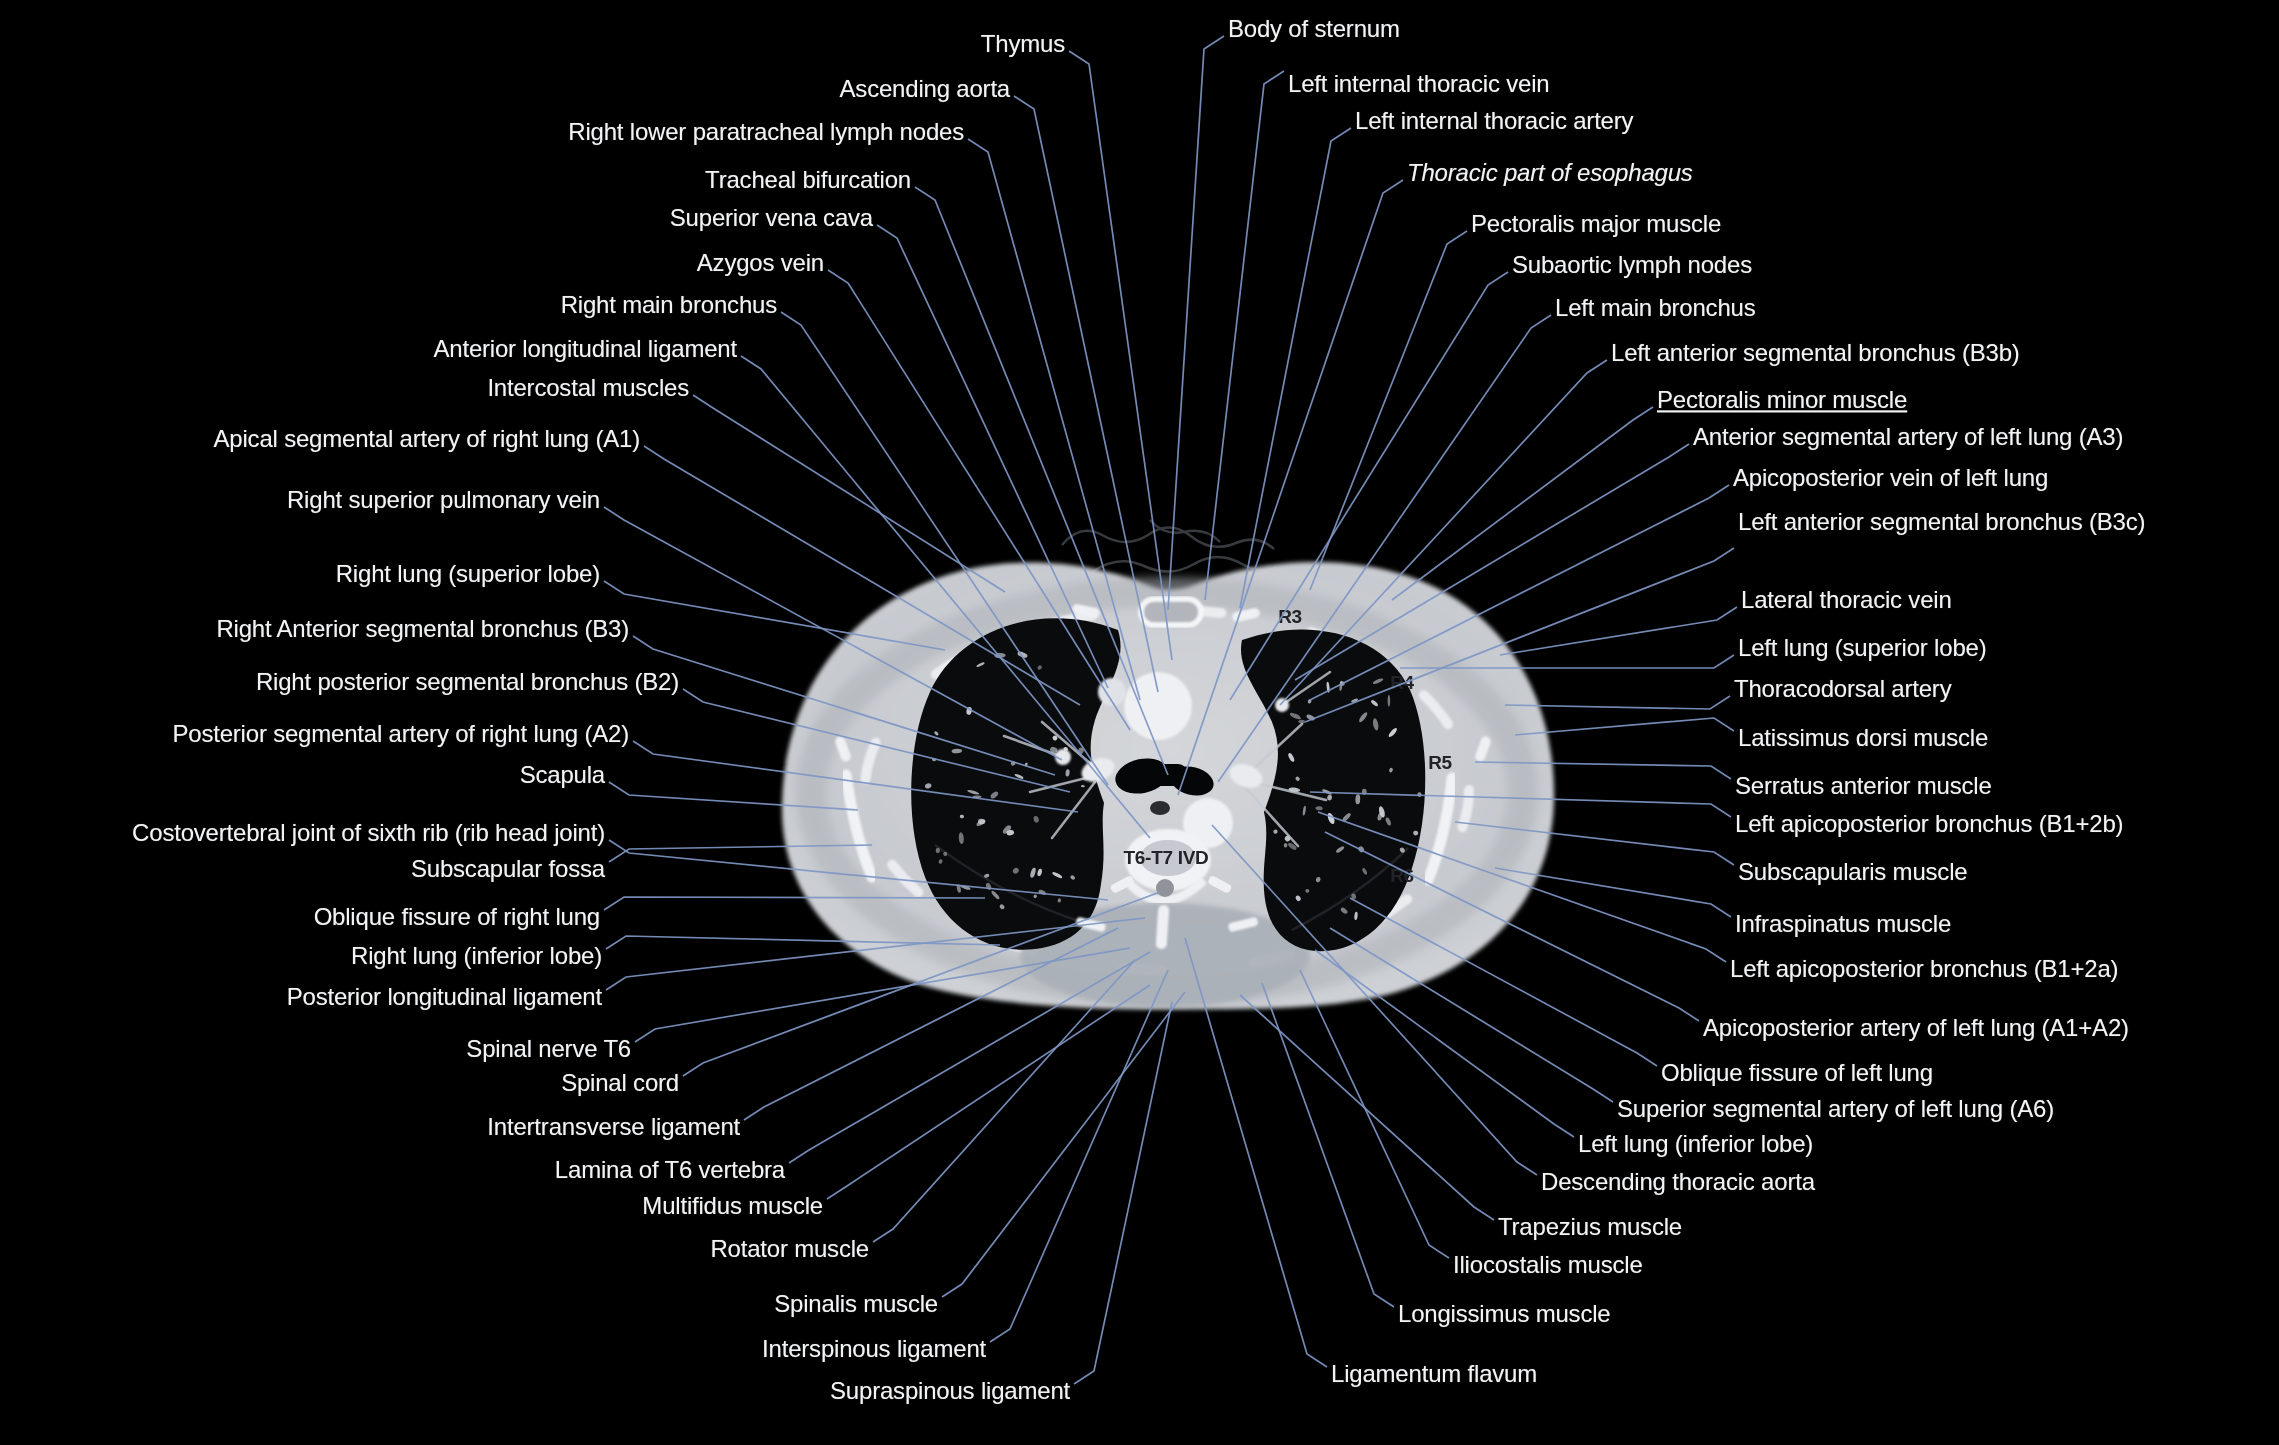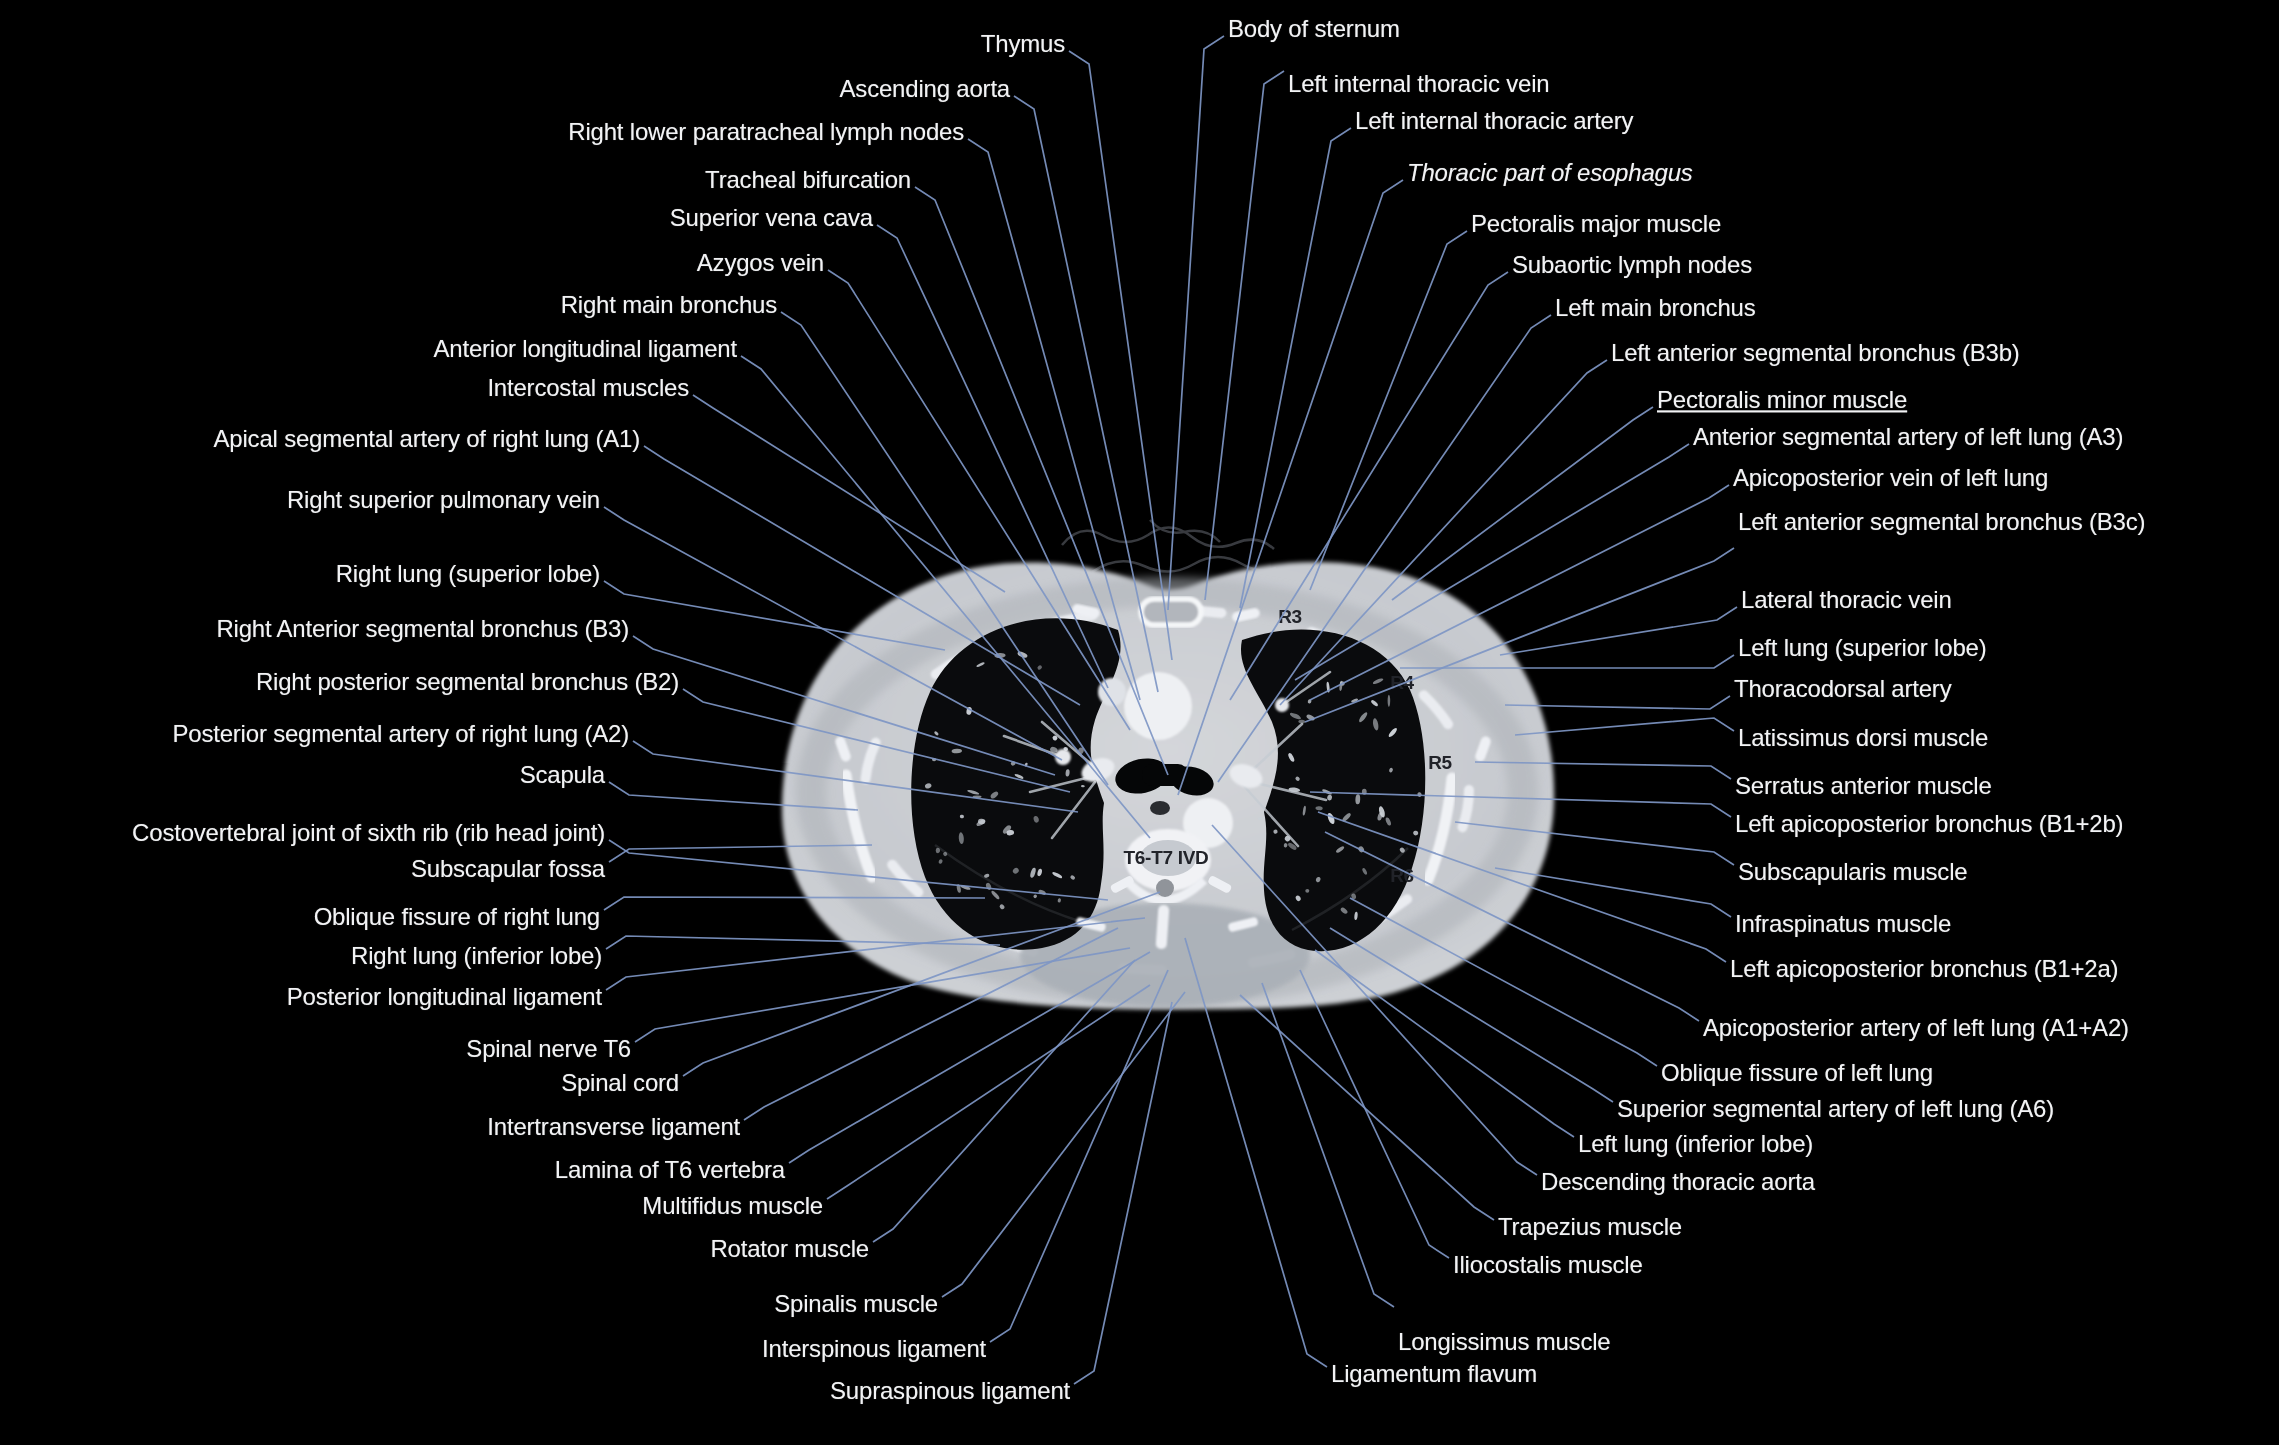--- a/index.html
+++ b/index.html
@@ -345,16 +345,16 @@
       <div class="label" style="left: 1738px; top: 872px;">Subscapularis muscle</div>
       <div class="label" style="left: 1735px; top: 924px;">Infraspinatus muscle</div>
       <div class="label" style="left: 1730px; top: 969px;">Left apicoposterior bronchus (B1+2a)</div>
       <div class="label" style="left: 1703px; top: 1028px;">Apicoposterior artery of left lung (A1+A2)</div>
       <div class="label" style="left: 1661px; top: 1073px;">Oblique fissure of left lung</div>
       <div class="label" style="left: 1617px; top: 1109px;">Superior segmental artery of left lung (A6)</div>
       <div class="label" style="left: 1578px; top: 1144px;">Left lung (inferior lobe)</div>
       <div class="label" style="left: 1541px; top: 1182px;">Descending thoracic aorta</div>
       <div class="label" style="left: 1498px; top: 1227px;">Trapezius muscle</div>
       <div class="label" style="left: 1453px; top: 1265px;">Iliocostalis muscle</div>
-      <div class="label" style="left: 1398px; top: 1314px; margin-top: 28px;">Longissimus muscle</div>
+      <div class="label" style="left: 1398px; top: 1314px;">Longissimus muscle</div>
       <div class="label" style="left: 1331px; top: 1374px;">Ligamentum flavum</div>
     </div>
 </div>
 
 </body></html>

